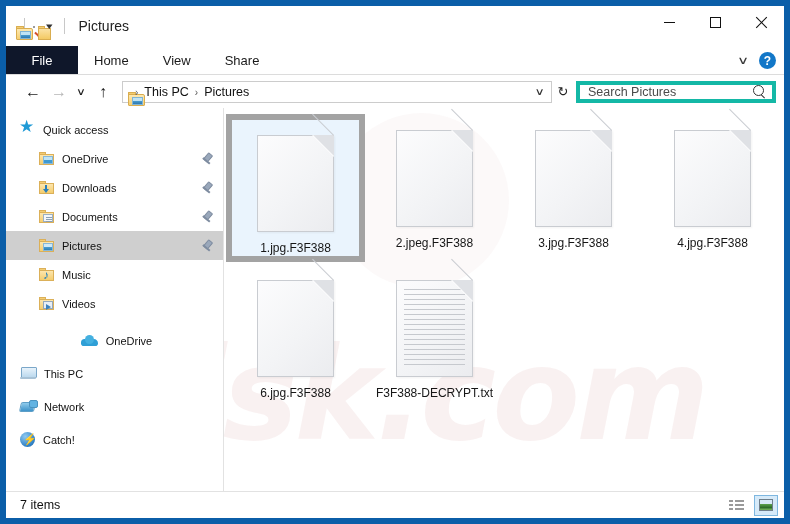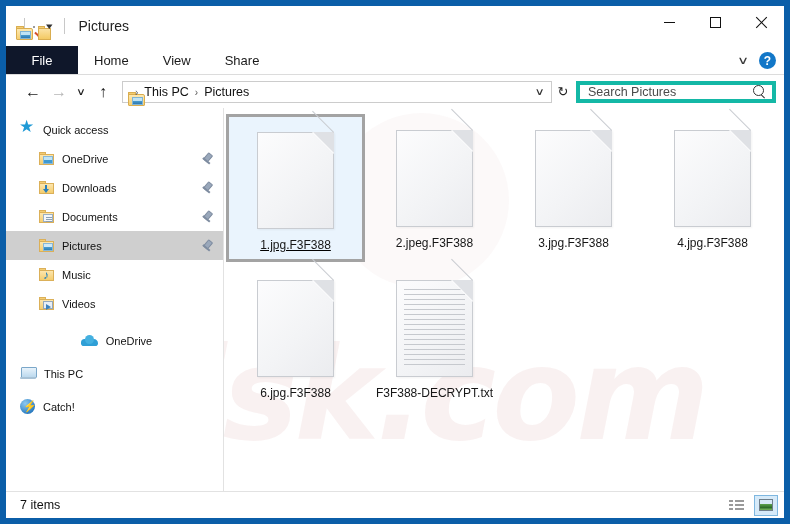--- a/index.html
+++ b/index.html
@@ -375,22 +375,21 @@
     height: 148px;
     display: flex;
     flex-direction: column;
     align-items: center;
     padding-top: 8px;
     border: 1px solid transparent;
     margin: 0 0 2px 0;
   }
   .file-cell.selected {
     background: #eaf4fd;
-    border: 3px solid #a3a3a3;
-    text-decoration: underline;
+    border: 6px solid #a3a3a3;
   }
   .thumb {
     width: 96px; height: 110px;
     display: flex; align-items: center; justify-content: center;
     position: relative;
   }
   
   .docicon {
     position: relative;
     width: 77px; height: 97px;
@@ -637,20 +636,24 @@
         </div>
         <div class="nav-row" style="margin-top:8px;justify-content:center;">
           <span class="cloud"></span>
           <span class="nav-label">OneDrive</span>
         </div>
         <div class="nav-row" style="margin-top:4px;">
           <span class="pcicon"></span>
           <span class="nav-label">This PC</span>
         </div>
         <div class="nav-row" style="margin-top:4px;">
+          <span class="neticon"></span>
+          <span class="nav-label">Network</span>
+        </div>
+        <div class="nav-row" style="margin-top:4px;">
           <span class="catchicon"></span>
           <span class="nav-label">Catch!</span>
         </div>
       </div>
 
       <div id="content">
 
         <div id="watermark">
           <div class="wm-circle"></div>
           <div class="wm-text">isk.com</div>

